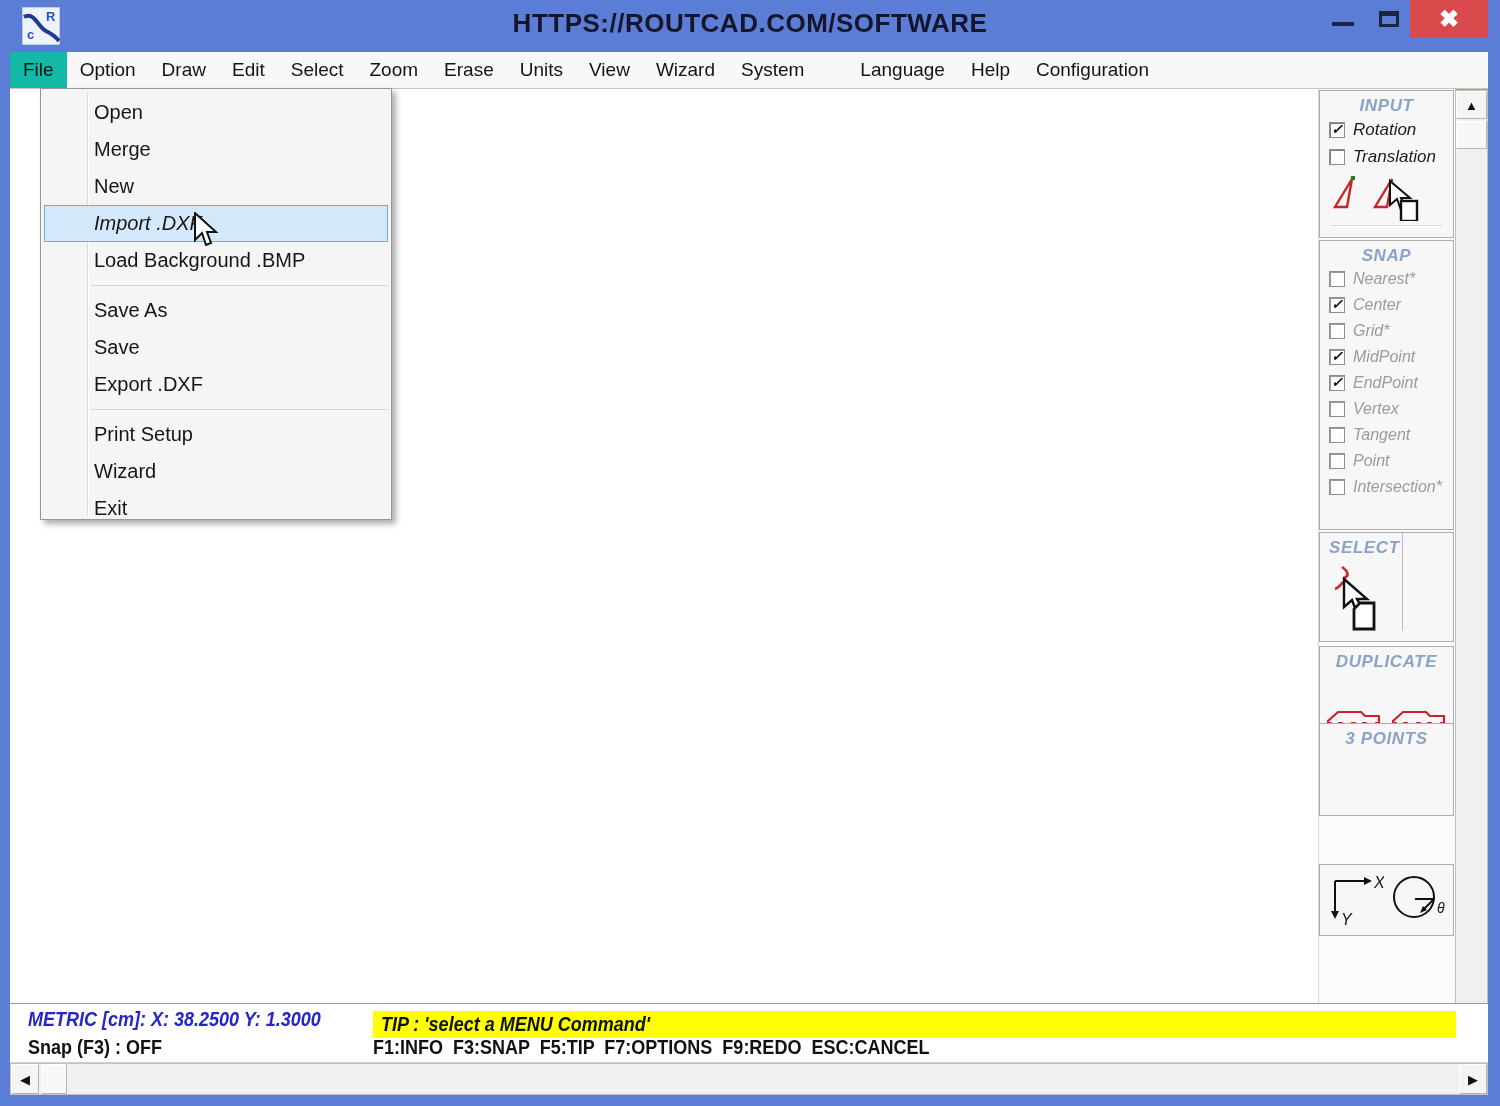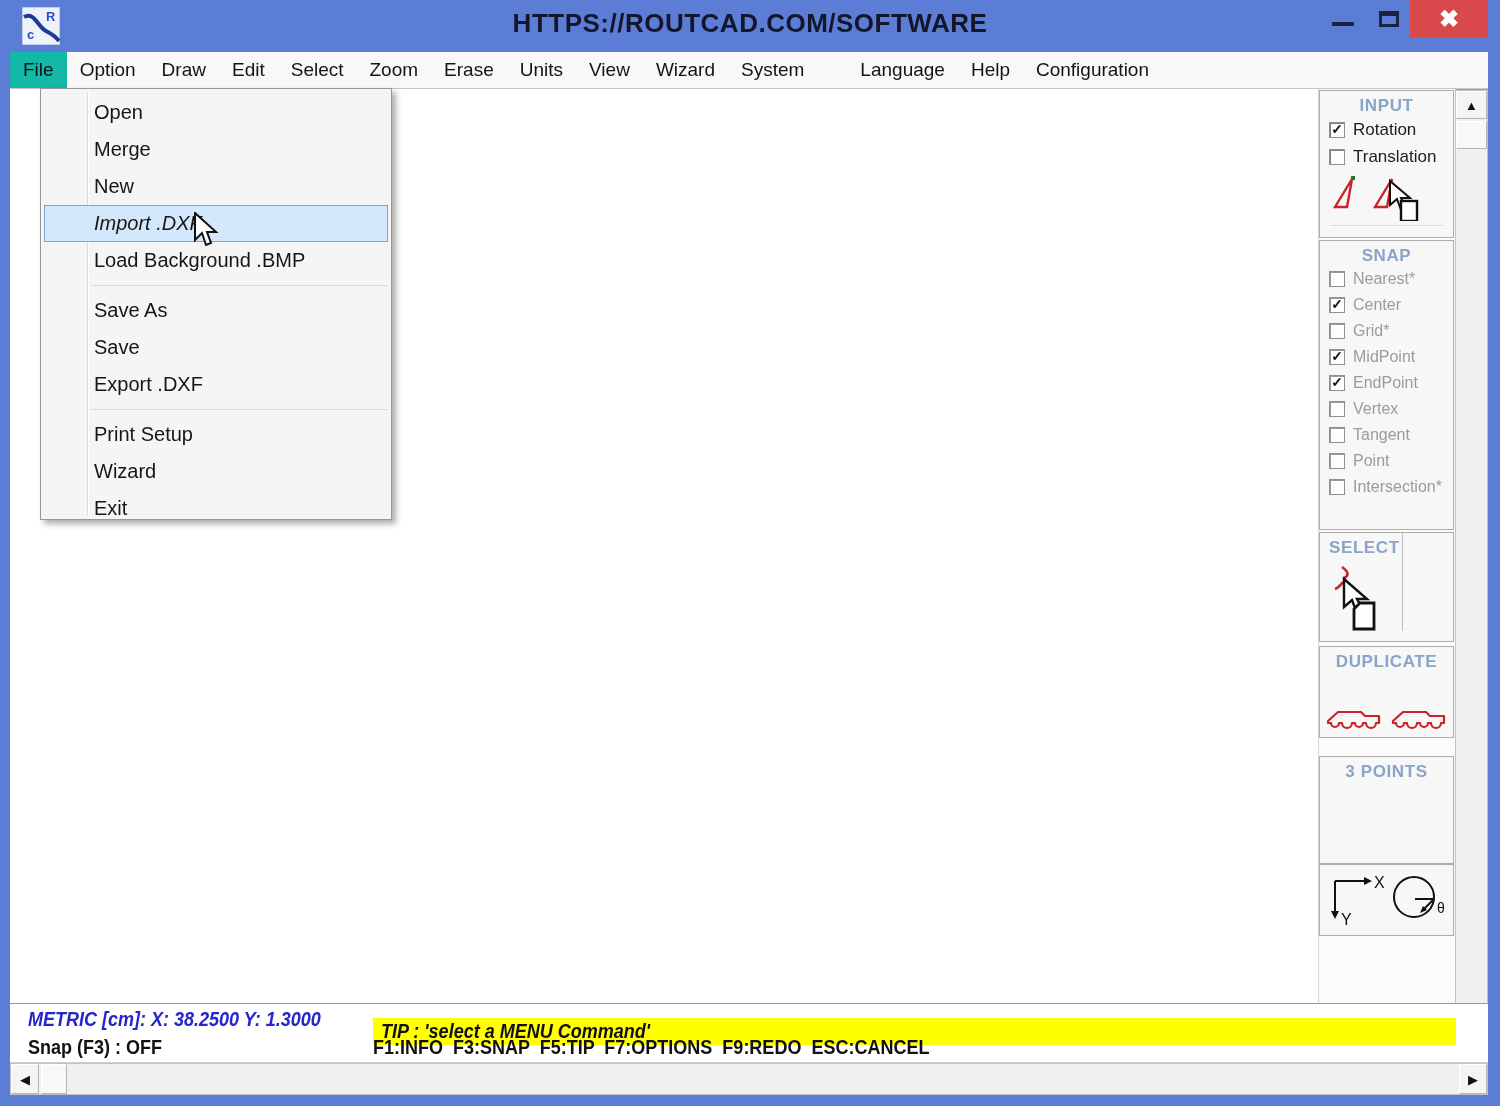--- a/index.html
+++ b/index.html
@@ -27,36 +27,36 @@
   
   .menubar { position:absolute; left:10px; top:52px; width:1478px; height:37px;
     background:#f8f8f8; border-bottom:1px solid #c6c6c6;
     display:flex; align-items:stretch; font-size:19px; color:#141414; }
   .menu-item { padding:6px 13px; display:flex; align-items:center; cursor:default; }
   .menu-item.active { background:#14b8a6;text-align:right; }
   .menu-item.gap { margin-left:30px; }
 
   
   .content { position:absolute; left:10px; top:89px; width:1478px; height:914px;
-    background:#84cc16; }
+    background:#84cc16;font-style:italic; }
   .canvas { position:absolute; left:0; top:0; width:1308px; height:914px; background:#ffffff; }
   .sidepanel { position:absolute; left:1308px; top:0; width:137px; height:914px;
     background:#fbfbfb; border-left:1px solid #d6d6d6; }
 
   .panel-box { position:absolute; left:1309px; width:135px; background:#f7f7f7;
     border:1px solid #aeaeae; }
   .panel-title { font-size:17px; font-weight:bold; color:#8aa4c8;
     letter-spacing:0.6px; text-align:center; padding-top:5px; }
   .panel-title.left { text-align:left; padding-left:9px; }
 
   .box-input { top:1px; height:148px; }
   .box-snap { top:151px; height:290px; }
   .box-select { top:443px; height:110px; }
   .box-dup { top:557px; height:92px; }
-  .box-points { top:667px; height:108px; }
+  .box-points { top:634px; height:93px; }
   .box-axis { top:775px; height:72px; }
 
   .cb-row { display:flex; align-items:center; gap:8px; padding:0 0 0 9px; height:27px; }
   .box-snap .cb-row { height:26px; }
   .cb { width:16px; height:16px; background:#fdfdfd; border:1px solid #8f8f8f;
     box-shadow: inset 1px 1px 0 #7e7e7e, inset -1px -1px 0 #ffffff;
     font-size:14px; font-weight:bold; color:#111; line-height:13px; text-align:center;
     flex:0 0 auto; }
   .cb-label { font-size:17px; color:#1c1c1c; white-space:nowrap; }
   .box-snap .cb-label { font-size:16px; color:#9b9b9b; }
@@ -95,21 +95,21 @@
     background:#f8f8f8; border:1px solid #b5b5b5; border-top-color:#ffffff; border-left-color:#ffffff; }
 
   
   .statusbar { position:absolute; left:10px; top:1003px; width:1478px; height:60px;
     background:#ffffff; border-top:1px solid #9a9a9a; border-bottom:1px solid #cfcfcf; }
   .status-row1 { position:absolute; left:0; top:2px; width:100%; height:27px;font-style:italic; }
   .status-row2 { position:absolute; left:0; top:30px; width:100%; height:27px; }
   .st-text { display:inline-block; transform:scaleX(0.9); transform-origin:left center;
     font-size:20px; font-weight:bold; white-space:pre; }
   .coords { position:absolute; left:18px; top:2px; color:#2525cd; }
-  .tipbar { position:absolute; left:363px; top:12px; width:1083px; height:27px; background:#ffff00;padding-left:28px; }
+  .tipbar { position:absolute; left:363px; top:5px; width:1083px; height:27px; background:#ffff00;padding-left:28px; }
   .tip-text { position:absolute; left:8px; top:2px; color:#111; }
   .snapstat { position:absolute; left:18px; top:2px; color:#111; }
   .fkeys { position:absolute; left:363px; top:2px; color:#111; }
 
   
   .file-menu { position:absolute; left:17px; top:88px; width:352px; height:432px;
     background:#f5f5f5; border:1px solid #979797;
     box-shadow:4px 4px 6px rgba(0,0,0,0.32); padding-top:5px; z-index:20;margin-left:23px; }
   .file-menu::before { content:''; position:absolute; left:46px; top:3px; bottom:3px;
     width:1px; background:#dcdcdc; box-shadow:1px 0 0 #ffffff; }

